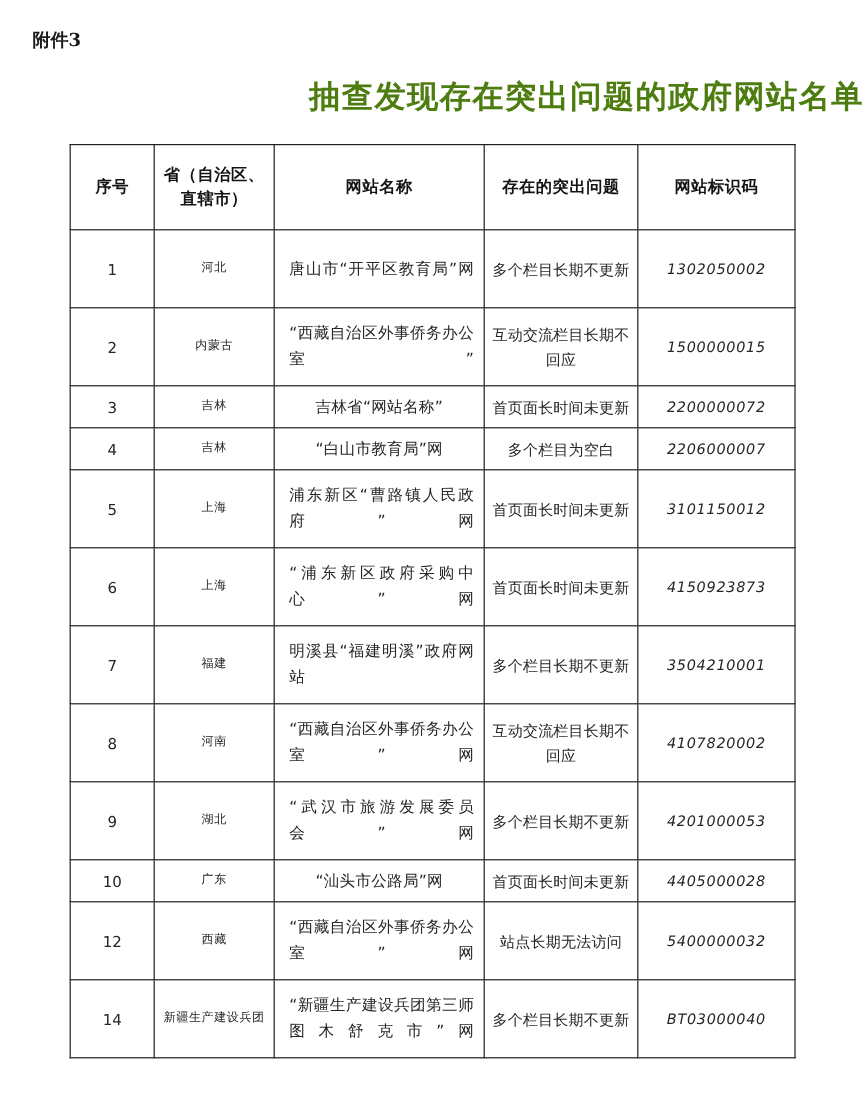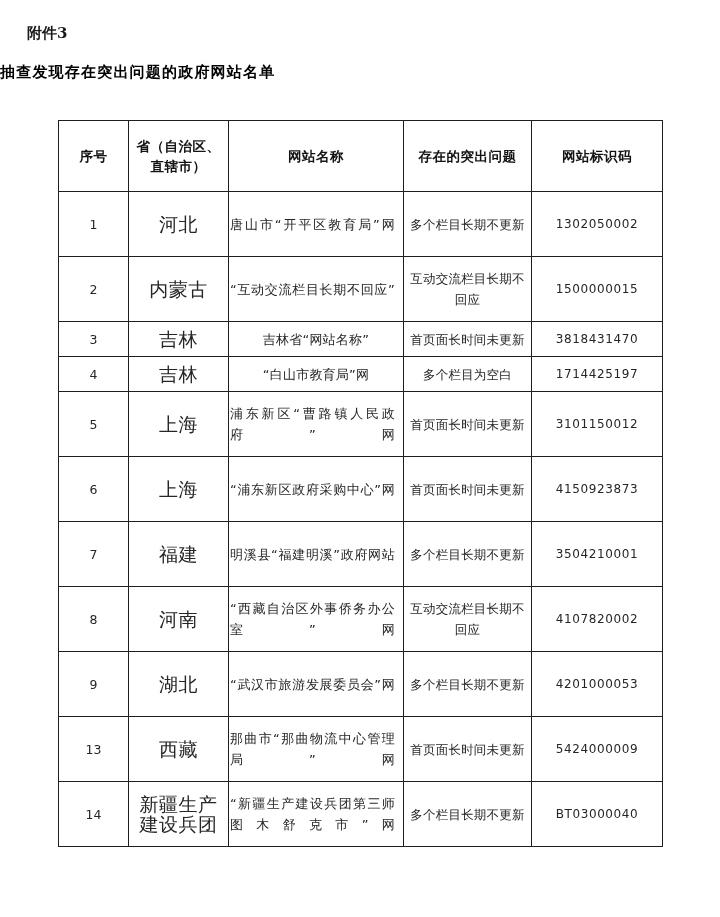--- a/index.html
+++ b/index.html
@@ -29,25 +29,25 @@
     font-size: 15px;
     font-weight: 700;
     color: #1a1a1a;
     letter-spacing: 0px;
   }
   .doc-title {
     position: absolute;
     left: 0;
     right: 0;
     top: 63px;
-    text-align: left;
+    text-align: right;
     font-family: "DejaVu Serif", "Liberation Serif", serif;
-    font-size: 15px;
+    font-size: 26px;
     font-weight: 700;
-    color: #000000;
+    color: #4d7c0f;
     letter-spacing: 1.2px;
   }
   .table-wrap {
     position: absolute;
     left: 58px;
     top: 120px;
     width: 604px;
   }
   table.listing {
     border-collapse: collapse;
@@ -76,47 +76,48 @@
   col.c-site  { width: 175px; }
   col.c-issue { width: 128px; }
   col.c-code  { width: 131px; }
 
   td.idx {
     font-size: 12.5px;
     color: #3a3a3a;
     font-family: "DejaVu Sans", "Liberation Sans", sans-serif;
   }
   td.prov {
-    font-size: 19px;
+    font-size: 10px;
     letter-spacing: 0.5px;
     line-height: 20px;
   }
   td.site {
     font-size: 13px;
     line-height: 21px;
     letter-spacing: 0.2px;
     text-align: center;
   }
   td.site.justify {
     text-align: justify;
     text-align-last: justify;
-    padding-left: 1px;
+    padding-left: 12px;
     padding-right: 8px;
   }
   td.issue {
     font-size: 12.5px;
     line-height: 21px;
     letter-spacing: 0.2px;
     text-align: left;
     padding-left: 7px;
   }
   td.code {
     font-size: 12px;
     letter-spacing: 0.6px;
     color: #3a3a3a;
+    font-style: italic;
   }
   td.code.none {
     font-size: 13px;
     letter-spacing: 0;
     color: #262626;
   }
   tr.r-tall td { height: 58px; }
   tr.r-short td { height: 28px; }
 
   .footer-note {
@@ -160,37 +161,37 @@
         <tr class="r-tall">
           <td class="idx">1</td>
           <td class="prov">河北</td>
           <td class="site justify">唐山市“开平区教育局”网</td>
           <td class="issue">多个栏目长期不更新</td>
           <td class="code">1302050002</td>
         </tr>
         <tr class="r-tall">
           <td class="idx">2</td>
           <td class="prov">内蒙古</td>
-          <td class="site justify">“互动交流栏目长期不回应”</td>
+          <td class="site justify">“西藏自治区外事侨务办公室”</td>
           <td class="issue">互动交流栏目长期不回应</td>
           <td class="code">1500000015</td>
         </tr>
         <tr class="r-short">
           <td class="idx">3</td>
           <td class="prov">吉林</td>
           <td class="site">吉林省“网站名称”</td>
           <td class="issue">首页面长时间未更新</td>
-          <td class="code">3818431470</td>
+          <td class="code">2200000072</td>
         </tr>
         <tr class="r-short">
           <td class="idx">4</td>
           <td class="prov">吉林</td>
           <td class="site">“白山市教育局”网</td>
           <td class="issue">多个栏目为空白</td>
-          <td class="code">1714425197</td>
+          <td class="code">2206000007</td>
         </tr>
         <tr class="r-tall">
           <td class="idx">5</td>
           <td class="prov">上海</td>
           <td class="site justify">浦东新区“曹路镇人民政府”网</td>
           <td class="issue">首页面长时间未更新</td>
           <td class="code">3101150012</td>
         </tr>
         <tr class="r-tall">
           <td class="idx">6</td>
@@ -213,26 +214,33 @@
           <td class="issue">互动交流栏目长期不回应</td>
           <td class="code">4107820002</td>
         </tr>
         <tr class="r-tall">
           <td class="idx">9</td>
           <td class="prov">湖北</td>
           <td class="site justify">“武汉市旅游发展委员会”网</td>
           <td class="issue">多个栏目长期不更新</td>
           <td class="code">4201000053</td>
         </tr>
-        <tr class="r-tall">
-          <td class="idx">13</td>
+        <tr class="r-short">
+          <td class="idx">10</td>
+          <td class="prov">广东</td>
+          <td class="site">“汕头市公路局”网</td>
+          <td class="issue">首页面长时间未更新</td>
+          <td class="code">4405000028</td>
+        </tr>
+        <tr class="r-tall">
+          <td class="idx">12</td>
           <td class="prov">西藏</td>
-          <td class="site justify">那曲市“那曲物流中心管理局”网</td>
-          <td class="issue">首页面长时间未更新</td>
-          <td class="code">5424000009</td>
+          <td class="site justify">“西藏自治区外事侨务办公室”网</td>
+          <td class="issue">站点长期无法访问</td>
+          <td class="code">5400000032</td>
         </tr>
         <tr class="r-tall">
           <td class="idx">14</td>
           <td class="prov">新疆生产建设兵团</td>
           <td class="site justify">“新疆生产建设兵团第三师图木舒克市”网</td>
           <td class="issue">多个栏目长期不更新</td>
           <td class="code">BT03000040</td>
         </tr>
       </tbody>
     </table>

